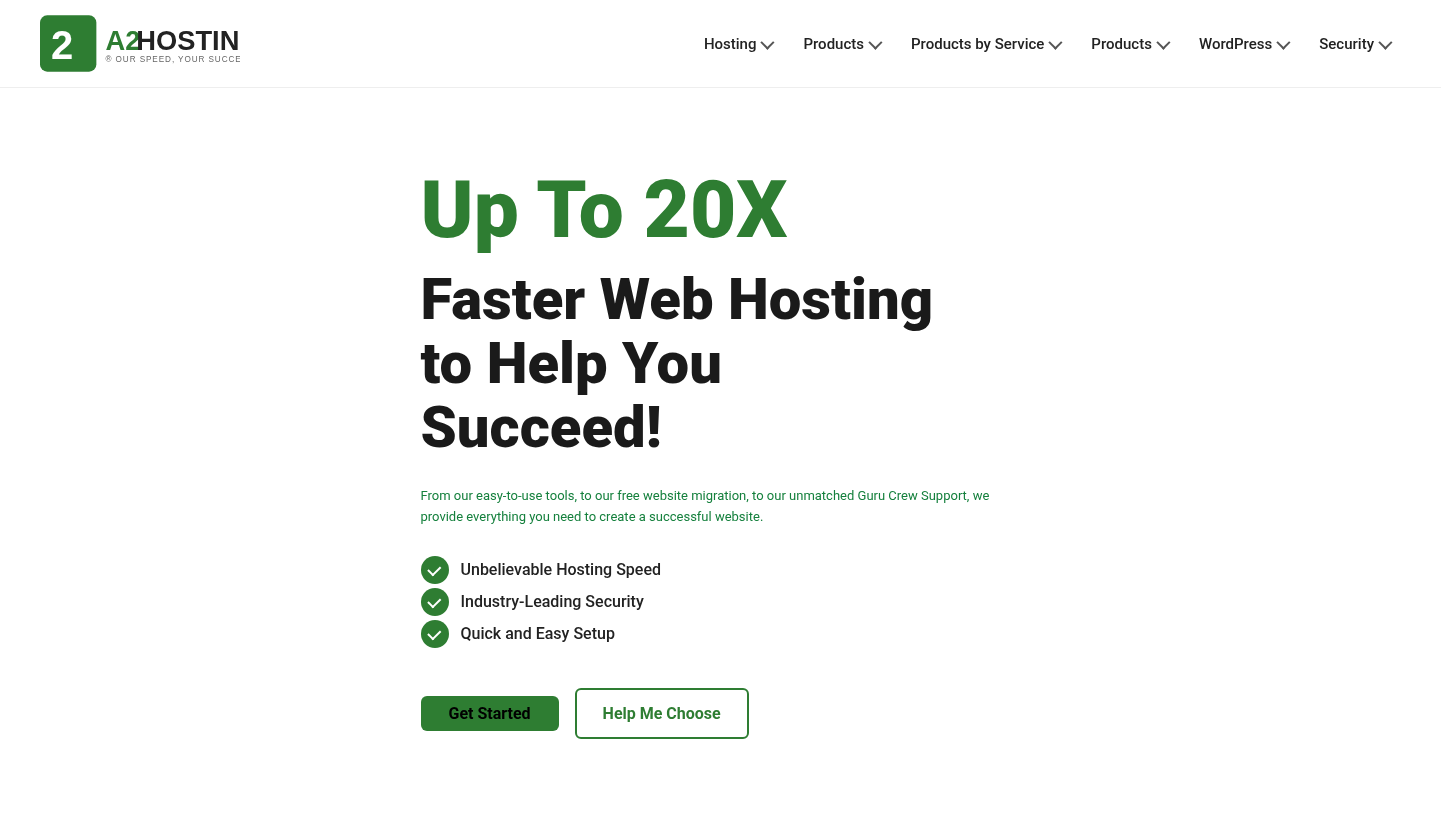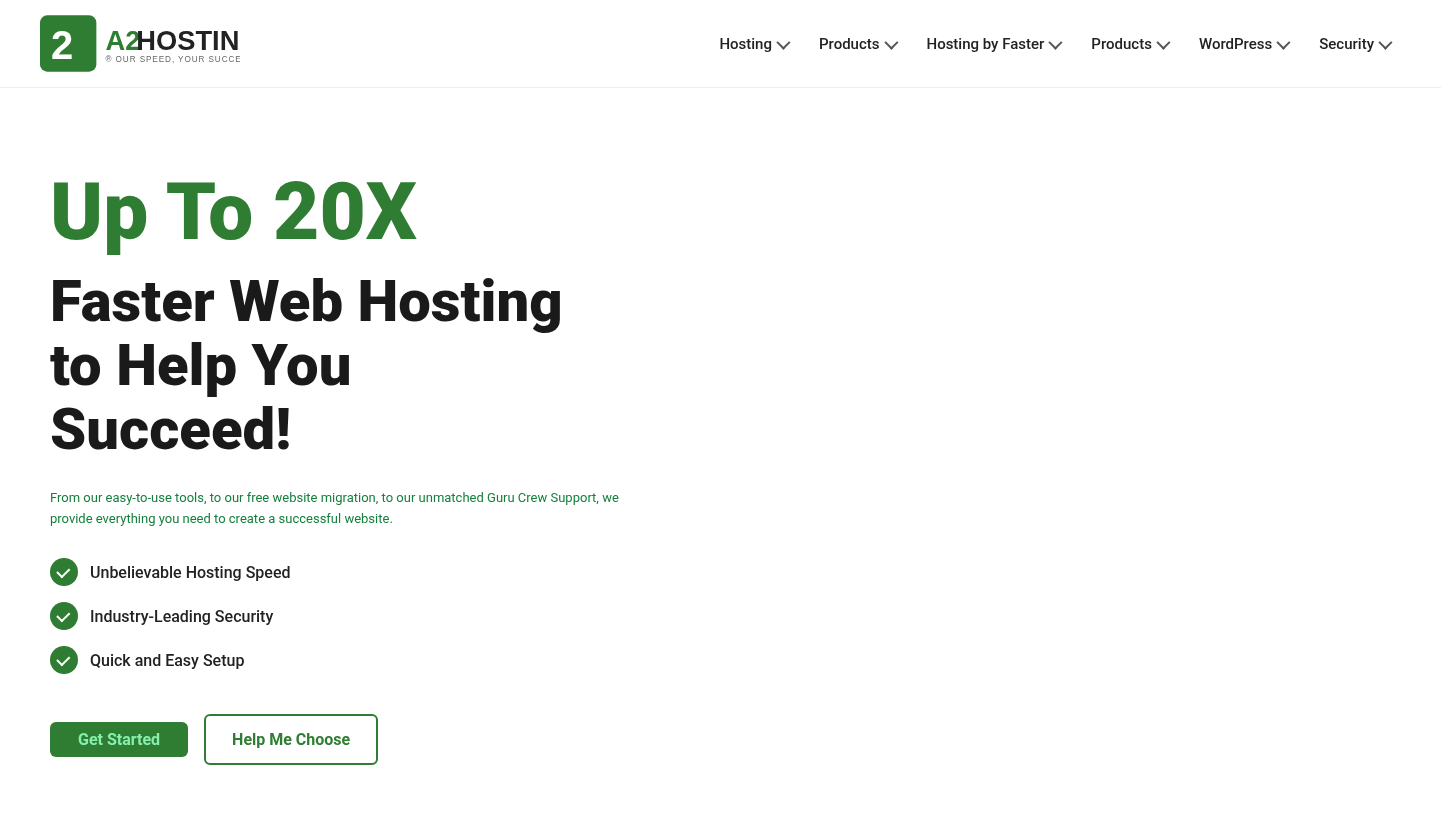--- a/index.html
+++ b/index.html
@@ -67,23 +67,24 @@
       width: 10px;
       height: 10px;
       border-right: 2px solid #555;
       border-bottom: 2px solid #555;
       transform: rotate(45deg) translateY(-2px);
     }
 
     
     .hero {
       display: flex;
-      align-items: flex-end;
+      align-items: center;
       min-height: 737px;
       background: #fff;
+      flex-direction: column;
     }
 
     .hero-left {
       width: 700px;
       flex-shrink: 0;
       padding: 80px 50px 60px 50px;
       display: flex;
       flex-direction: column;
       justify-content: center;
     }
@@ -109,21 +110,21 @@
       color: #15803d;
       line-height: 1.6;
       max-width: 620px;
       margin-bottom: 28px;
     }
 
     .feature-list {
       list-style: none;
       display: flex;
       flex-direction: column;
-      gap: 16px;
+      gap: 4px;
       margin-bottom: 40px;
     }
 
     .feature-list li {
       display: flex;
       align-items: center;
       gap: 12px;
       font-size: 16px;
       color: #222;
       font-weight: 500;
@@ -151,21 +152,21 @@
     }
 
     .cta-buttons {
       display: flex;
       gap: 16px;
       align-items: center;
     }
 
     .btn-primary {
       background: #2e7d32;
-      color: #86efac;
+      color: #000000;
       border: none;
       padding: 8px 28px;
       font-size: 16px;
       font-weight: 700;
       border-radius: 6px;
       cursor: pointer;
       text-decoration: none;
       display: inline-block;
     }
 
@@ -273,21 +274,21 @@
       </a>
     </li>
     <li>
       <a href="#">
         <span>Products</span>
         <span class="chevron-down"></span>
       </a>
     </li>
     <li>
       <a href="#">
-        <span>Hosting by Faster</span>
+        <span>Products by Service</span>
         <span class="chevron-down"></span>
       </a>
     </li>
     <li>
       <a href="#">
         <span>Products</span>
         <span class="chevron-down"></span>
       </a>
     </li>
     <li>

